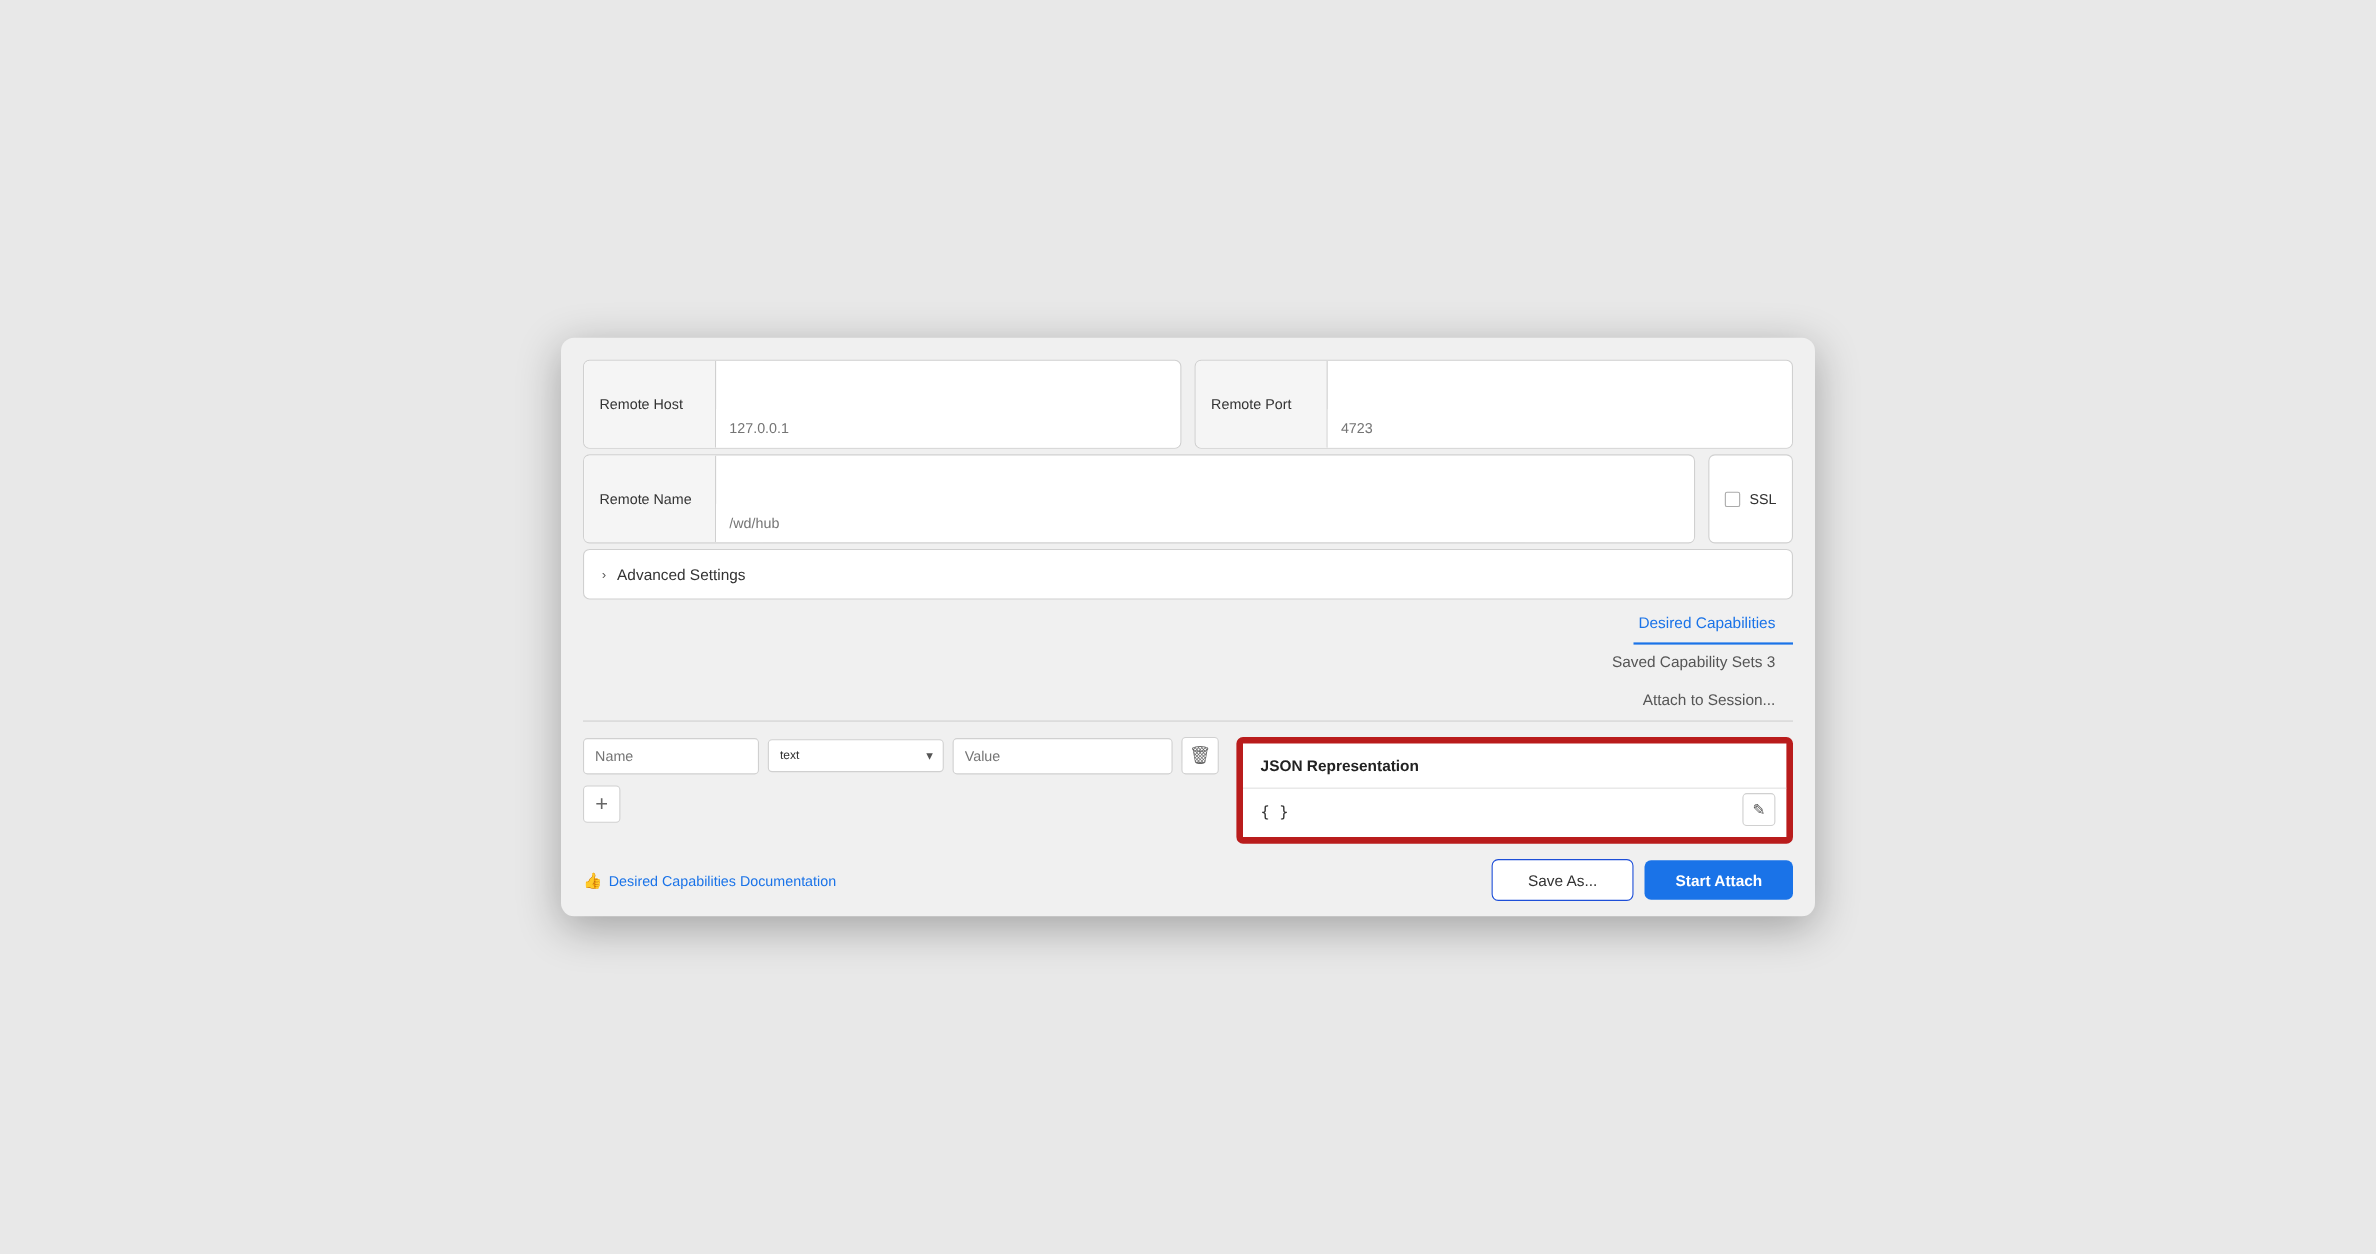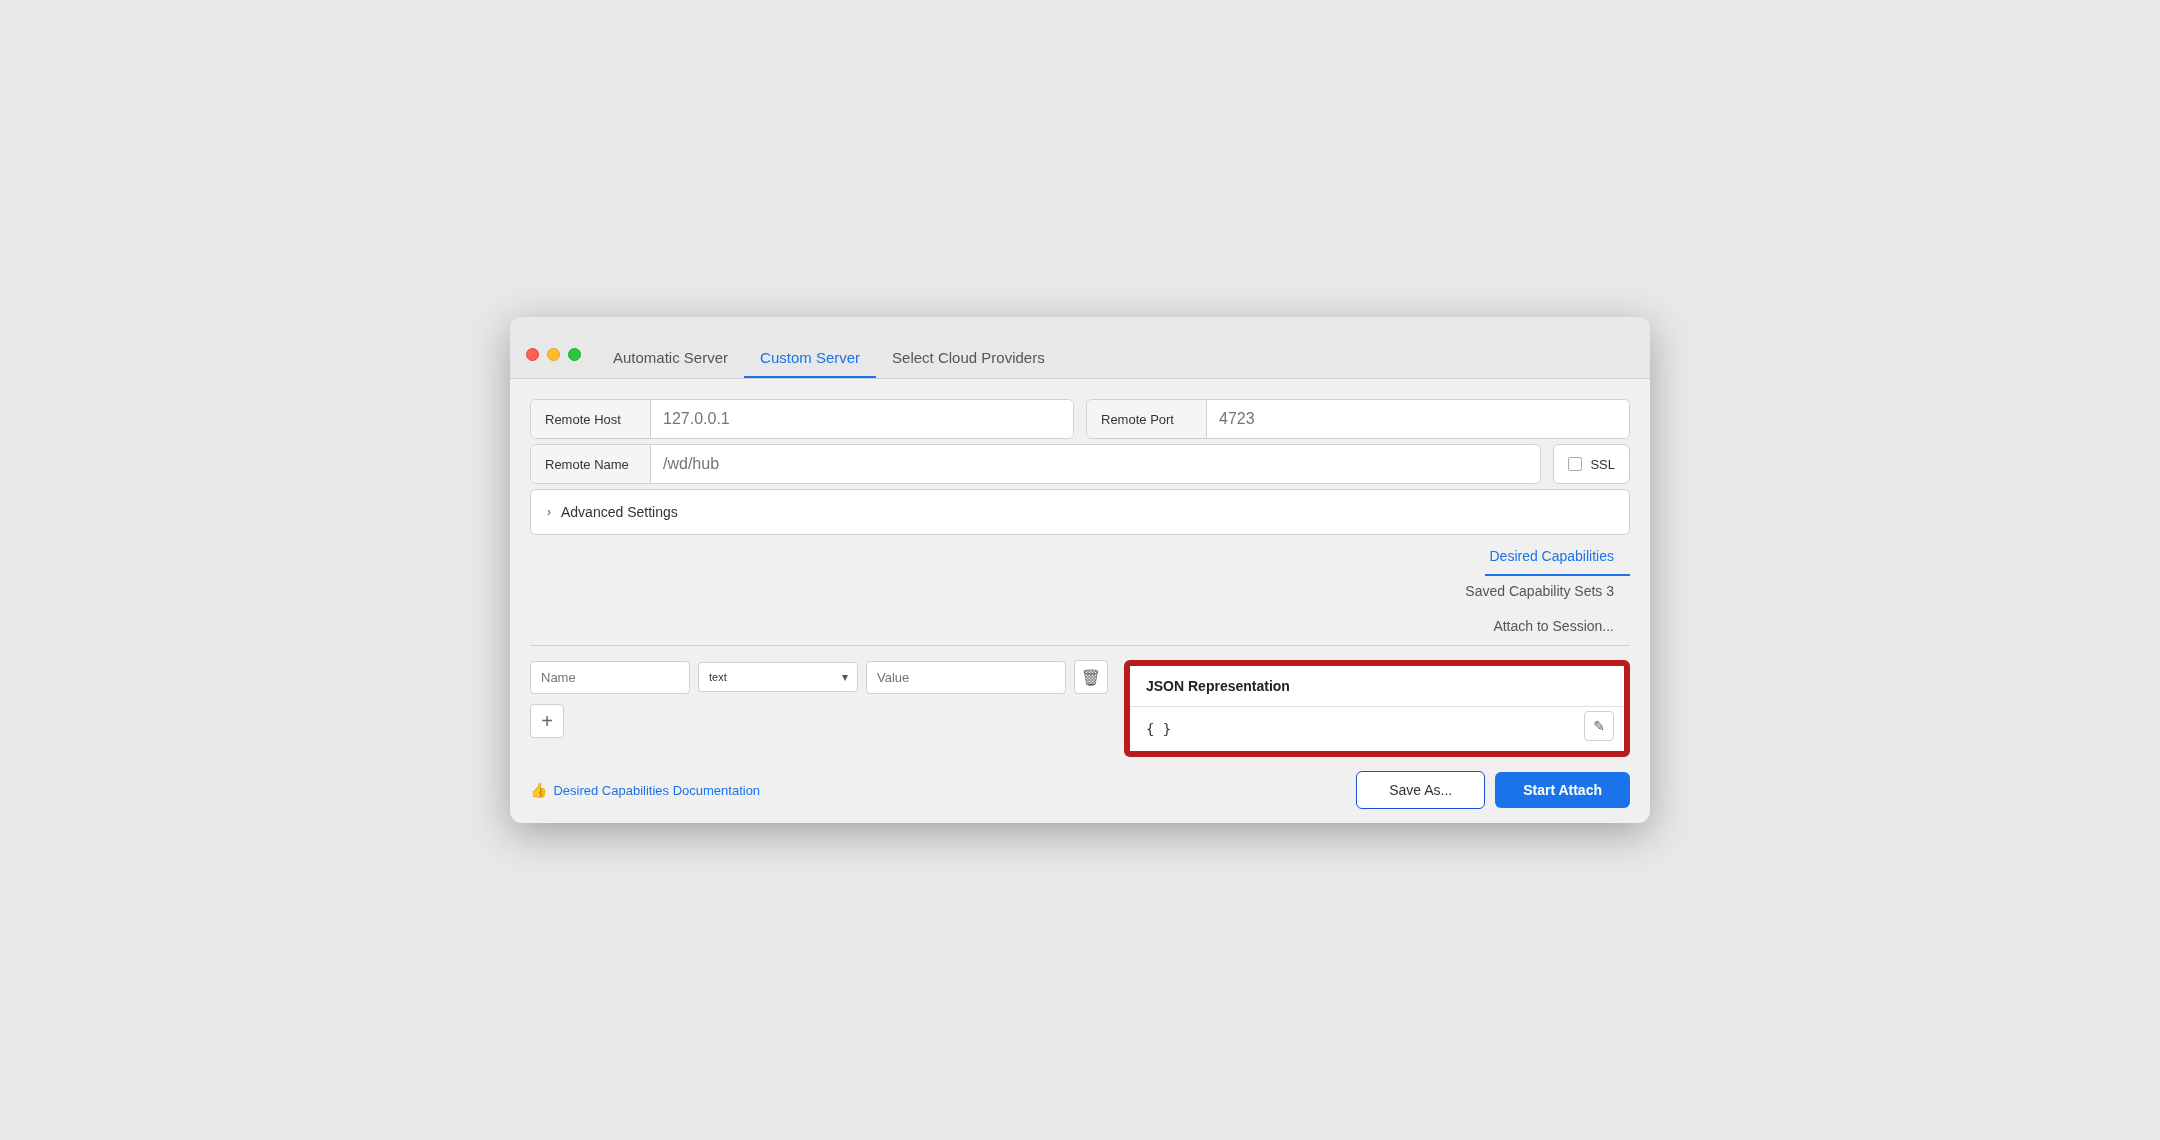--- a/index.html
+++ b/index.html
@@ -99,25 +99,26 @@
       border-right: 1px solid #d0d0d0;
       display: flex;
       align-items: center;
       min-width: 120px;
       white-space: nowrap;
     }
 
     .form-input {
       flex: 1;
       padding: 10px 12px;
-      font-size: 16px;
+      font-size: 13px;
       color: #6d28d9;
       border: none;
       outline: none;
       background: white;
+      margin-top: 44px;
     }
 
     .form-row-group {
       display: flex;
       gap: 12px;
     }
 
     .form-row-group .form-row {
       flex: 1;
     }
@@ -404,31 +405,20 @@
       border: none;
       border-radius: 6px;
       cursor: pointer;
     }
   </style>
 </head>
 <body>
 
 <div class="window">
 
-  <div class="titlebar">
-    <div class="traffic-light close"></div>
-    <div class="traffic-light minimize"></div>
-    <div class="traffic-light maximize"></div>
-
-    <div class="server-tabs">
-      <div class="server-tab">Automatic Server</div>
-      <div class="server-tab active">Custom Server</div>
-      <div class="server-tab">Select Cloud Providers</div>
-    </div>
-  </div>
 
   <div class="content">
 
     <div class="form-row-group">
       <div class="form-row">
         <span class="form-label">Remote Host</span>
         <input class="form-input" type="text" placeholder="127.0.0.1" style="">
       </div>
       <div class="form-row">
         <span class="form-label">Remote Port</span>

